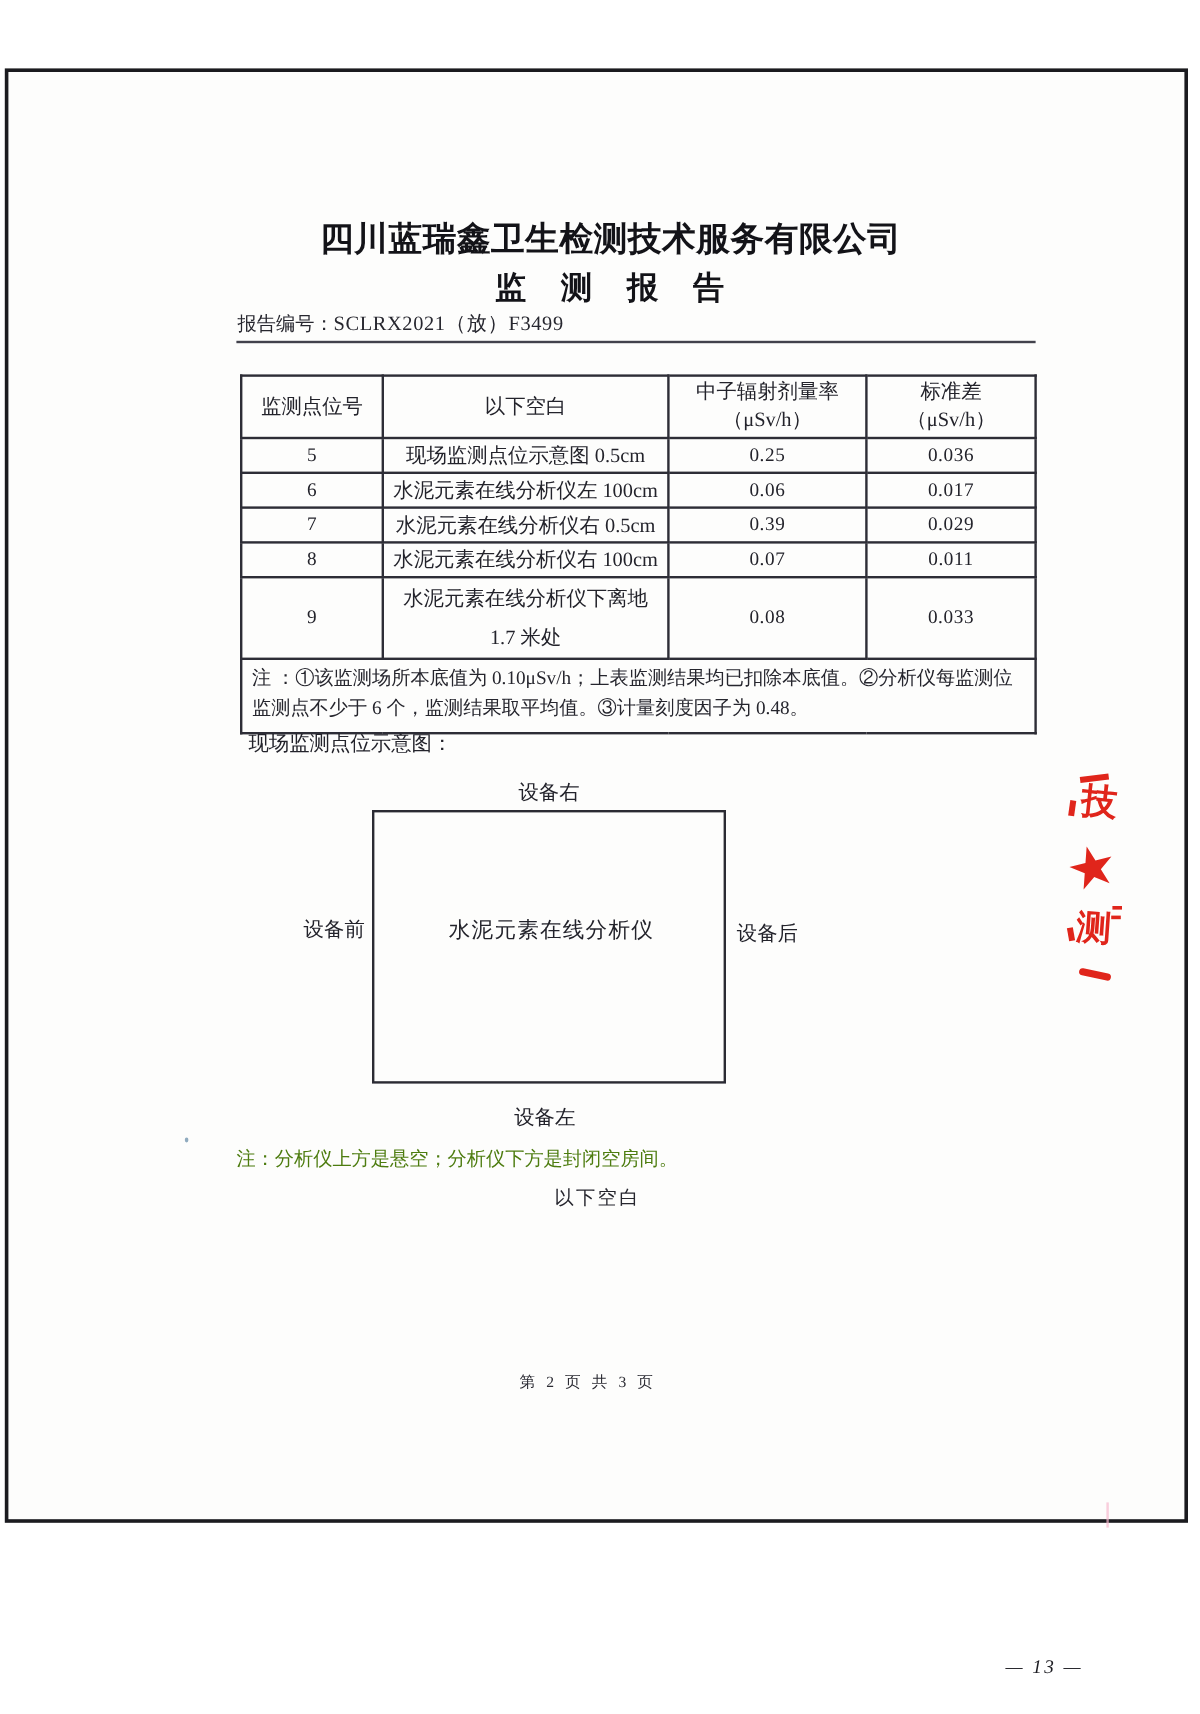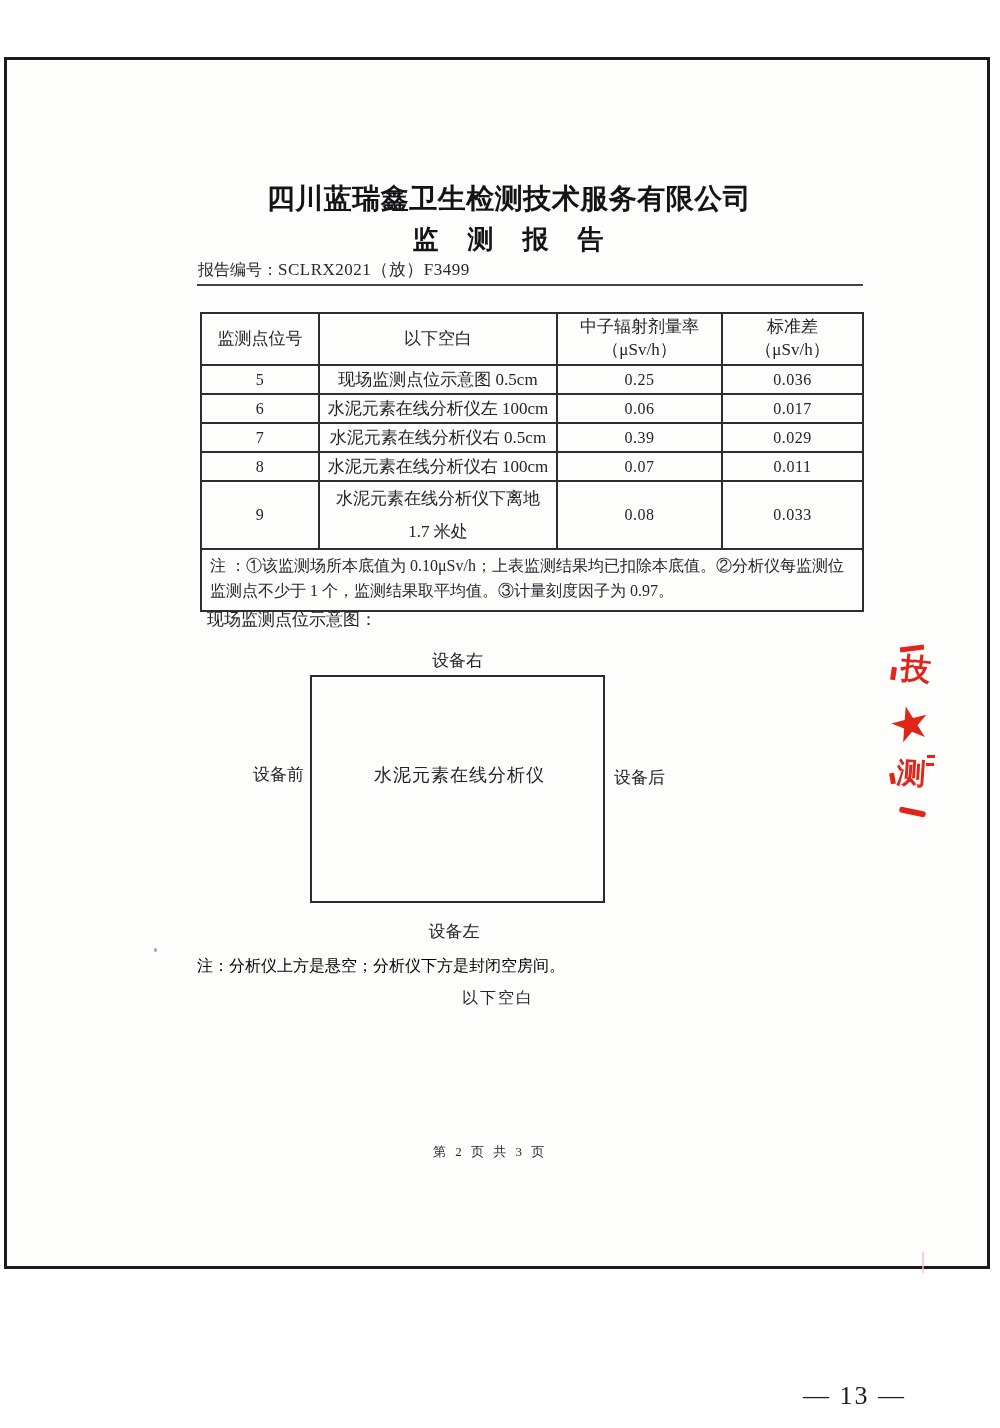--- a/index.html
+++ b/index.html
@@ -47,27 +47,27 @@
   .diagram-caption { position:absolute; left:207px; top:608px; font-size:17px; color:#23232b; }
 
   .diagram-rect { position:absolute; left:310px; top:675px; width:295px; height:228px; border:2px solid #2b2b33; }
   .dlabel { font-size:17px; color:#23232b; }
   .dlabel-top    { position:absolute; left:310px; top:649px; width:295px; text-align:center; }
   .dlabel-left   { position:absolute; left:253px; top:763px; }
   .dlabel-center { position:absolute; left:312px; top:763px; width:295px; text-align:center; font-size:18px; letter-spacing:1px; }
   .dlabel-right  { position:absolute; left:614px; top:766px; }
   .dlabel-bottom { position:absolute; left:310px; top:920px; width:288px; text-align:center; }
 
-  .diagram-note { position:absolute; left:197px; top:956px; font-size:16px; color:#000000; }
+  .diagram-note { position:absolute; left:197px; top:956px; font-size:16px; color:#4d7c0f; }
   .end-marker   { position:absolute; left:462px; top:988px; font-size:16px; letter-spacing:2px; color:#26262e; }
 
   .page-info { position:absolute; left:0; top:1143px; width:980px; text-align:center;
                font-size:13px; letter-spacing:3px; color:#2a2a32; }
 
-  .page-number { position:absolute; left:803px; top:1381px; font-size:26px; letter-spacing:2px; color:#1c1c22; }
+  .page-number { position:absolute; left:838px; top:1381px; font-size:16px; letter-spacing:2px; color:#1c1c22;font-style:italic; }
 
   
   .stamp { position:absolute; left:889px; top:645px; width:46px; height:185px; color:#e0251b;
            font-family:"DejaVu Sans","Liberation Sans",sans-serif; }
   .stamp .bar-top   { position:absolute; left:11px; top:1px;  width:24px; height:5px; background:#e0251b; transform:rotate(-7deg); }
   .stamp .char-top  { position:absolute; left:12px; top:9px;  font-size:30px; font-weight:bold; transform:rotate(6deg); line-height:1; }
   .stamp .frag-left-top { position:absolute; left:2px; top:22px; width:5px; height:13px; background:#e0251b; transform:rotate(8deg); }
   .stamp .star      { position:absolute; left:0px;  top:55px; font-size:47px; line-height:1; transform:rotate(-14deg); }
   .stamp .frag-eq1  { position:absolute; left:38px; top:110px; width:8px; height:3px; background:#e0251b; }
   .stamp .frag-eq2  { position:absolute; left:37px; top:118px; width:8px; height:3px; background:#e0251b; }
@@ -143,21 +143,21 @@
     <tr class="r-tall">
       <td class="num">9</td>
       <td class="loc two-line">
         <div>水泥元素在线分析仪下离地</div>
         <div>1.7 米处</div>
       </td>
       <td class="num">0.08</td>
       <td class="num">0.033</td>
     </tr>
     <tr>
-      <td class="note-cell" colspan="4">注 ：①该监测场所本底值为 0.10μSv/h；上表监测结果均已扣除本底值。②分析仪每监测位监测点不少于 1 个，监测结果取平均值。③计量刻度因子为 0.97。</td>
+      <td class="note-cell" colspan="4">注 ：①该监测场所本底值为 0.10μSv/h；上表监测结果均已扣除本底值。②分析仪每监测位监测点不少于 6 个，监测结果取平均值。③计量刻度因子为 0.48。</td>
     </tr>
   </tbody>
 </table>
 
 <div class="diagram-caption">现场监测点位示意图：</div>
 
 <div class="diagram-rect"></div>
 <div class="dlabel dlabel-top">设备右</div>
 <div class="dlabel dlabel-left">设备前</div>
 <div class="dlabel dlabel-center">水泥元素在线分析仪</div>

